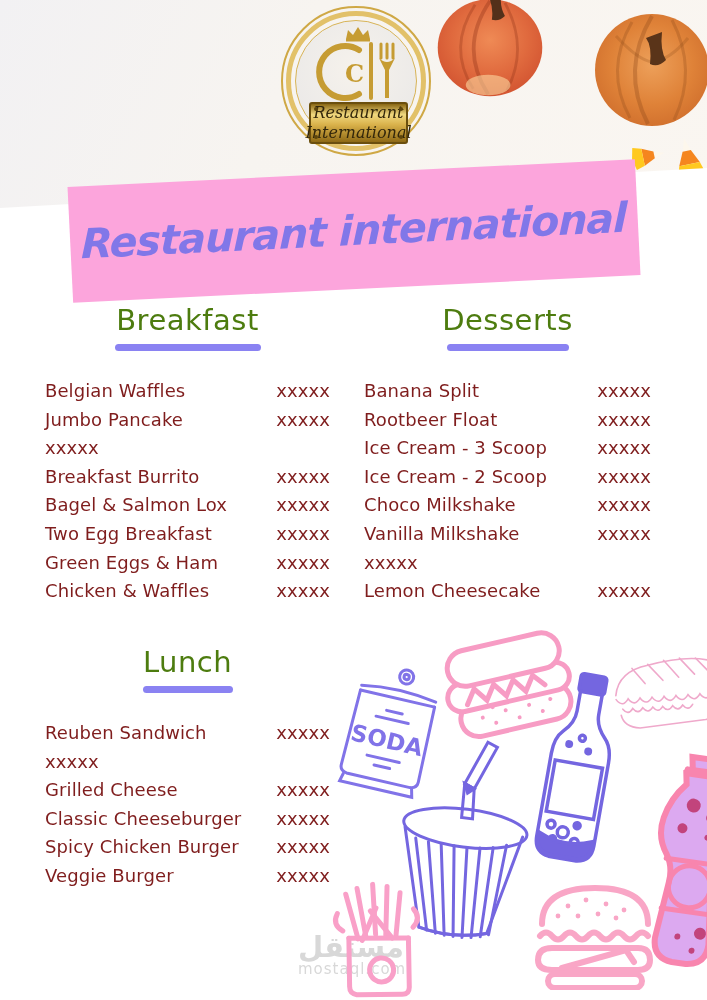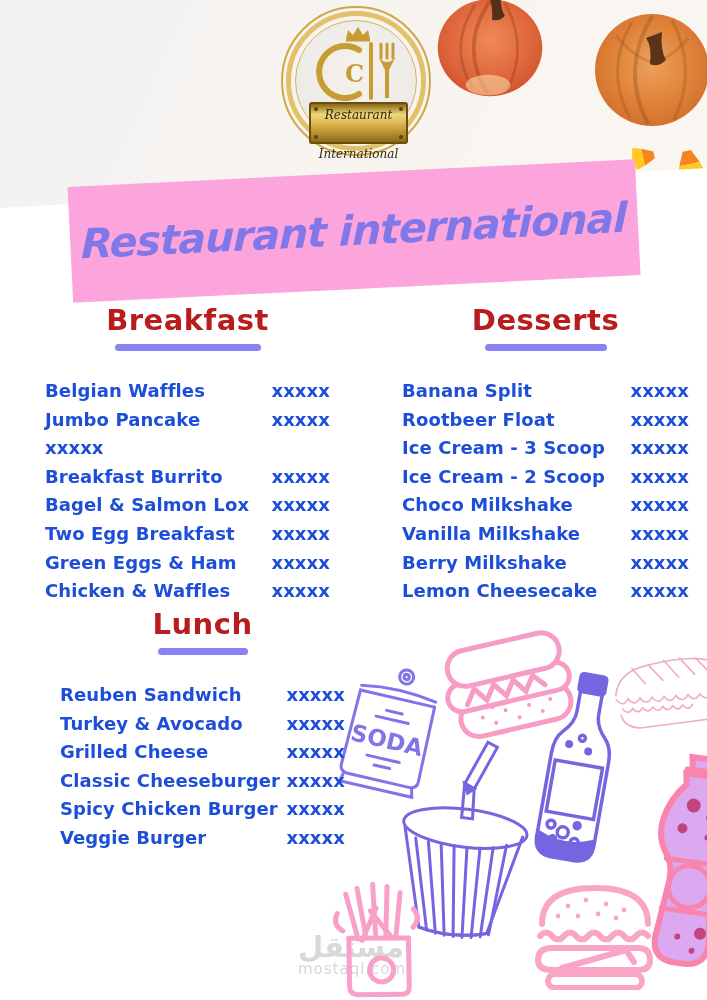--- a/index.html
+++ b/index.html
@@ -25,41 +25,41 @@
   .logo-mid{position:absolute;inset:5px;border:5px solid #e2c169;border-radius:50%;}
   .logo-inner{position:absolute;inset:14px;border:1px solid #d8b457;border-radius:50%;
               background:radial-gradient(circle at 50% 40%,#f6f2ec 0%,#eceae8 70%,#e4e2e0 100%);}
   .logo-crown{position:absolute;left:63px;top:20px;width:28px;height:16px;}
   .logo-mark{position:absolute;left:34px;top:34px;width:84px;height:62px;}
   .logo-plaque{position:absolute;left:28px;top:96px;width:95px;height:38px;
                background:linear-gradient(180deg,#8a6714 0%,#f0d87f 28%,#d9b14a 55%,#8f6a16 100%);
                border:2px solid #6b4f0e;border-radius:3px;display:flex;flex-direction:column;
                align-items:center;justify-content:center;line-height:1.25;}
   .logo-plaque span{font-family:"DejaVu Serif","Liberation Serif",serif;font-style:italic;
-                    font-size:12px;color:#33270b;margin-top:24px;}
+                    font-size:16px;color:#33270b;}
   .screw{position:absolute;width:4px;height:4px;border-radius:50%;background:#5d450c;}
   .s1{left:3px;top:3px;} .s2{right:3px;top:3px;} .s3{left:3px;bottom:3px;} .s4{right:3px;bottom:3px;}
 
   
   .banner{position:absolute;left:70px;top:173px;width:568px;height:116px;background:#fca5dc;
           transform:rotate(-2.8deg);z-index:3;display:flex;align-items:center;justify-content:center;}
   .banner-title{font-size:41px;font-weight:bold;font-style:italic;color:#8177e8;
                 letter-spacing:-1px;white-space:nowrap;transform:skewX(-4deg);}
 
   
   .section{position:absolute;z-index:4;}
   .sec-breakfast{left:45px;top:303px;width:285px;}
-  .sec-desserts{left:402px;top:303px;width:287px;}
-  .sec-lunch{left:45px;top:607px;width:285px;margin-left:15px;}
-  .section-title{font-size:29px;font-weight:bold;color:#b91c1c;text-align:center;letter-spacing:0.5px;}
+  .sec-desserts{left:364px;top:303px;width:287px;}
+  .sec-lunch{left:45px;top:645px;width:285px;}
+  .section-title{font-size:29px;font-weight:normal;color:#4d7c0f;text-align:center;letter-spacing:0.5px;}
   .underline{height:7px;background:#8a82f2;border-radius:3.5px;margin:7px auto 0;}
   .u-breakfast{width:146px;} .u-desserts{width:122px;} .u-lunch{width:90px;}
   .menu-list{margin-top:29px;display:flex;flex-direction:column;}
   .menu-row{display:flex;justify-content:space-between;align-items:baseline;height:28.6px;}
-  .item-name,.item-price{font-size:18px;font-weight:bold;color:#1d4ed8;letter-spacing:0.1px;white-space:nowrap;}
+  .item-name,.item-price{font-size:18px;font-weight:normal;color:#7f1d1d;letter-spacing:0.1px;white-space:nowrap;}
 
   
   .illus{position:absolute;}
   .i-can{left:336px;top:662px;width:102px;height:138px;transform:rotate(13deg);z-index:2;}
   .i-hotdog{left:443px;top:633px;width:132px;height:112px;transform:rotate(-13deg);z-index:2;}
   .i-bottle{left:537px;top:670px;width:82px;height:198px;transform:rotate(10deg);z-index:2;}
   .i-sandwich{left:612px;top:652px;width:112px;height:88px;transform:rotate(-4deg);z-index:2;}
   .i-shake{left:396px;top:736px;width:136px;height:206px;transform:rotate(7deg);z-index:3;}
   .i-cola{left:646px;top:750px;width:94px;height:222px;transform:rotate(8deg);z-index:2;}
   .i-fries{left:328px;top:874px;width:102px;height:126px;transform:rotate(-8deg);z-index:3;}
@@ -212,40 +212,38 @@
         </div>
       <div class="menu-row">
           <span class="item-name">Choco Milkshake</span>
           <span class="item-price">xxxxx</span>
         </div>
       <div class="menu-row">
           <span class="item-name">Vanilla Milkshake</span>
           <span class="item-price">xxxxx</span>
         </div>
       <div class="menu-row">
-          <span class="item-name">Berry Milkshake</span>
           <span class="item-price">xxxxx</span>
         </div>
       <div class="menu-row">
           <span class="item-name">Lemon Cheesecake</span>
           <span class="item-price">xxxxx</span>
         </div>
     </div>
   </div>
 
   <div class="section sec-lunch">
     <div class="section-title">Lunch</div>
     <div class="underline u-lunch"></div>
     <div class="menu-list">
       <div class="menu-row">
           <span class="item-name">Reuben Sandwich</span>
           <span class="item-price">xxxxx</span>
         </div>
       <div class="menu-row">
-          <span class="item-name">Turkey &amp; Avocado</span>
           <span class="item-price">xxxxx</span>
         </div>
       <div class="menu-row">
           <span class="item-name">Grilled Cheese</span>
           <span class="item-price">xxxxx</span>
         </div>
       <div class="menu-row">
           <span class="item-name">Classic Cheeseburger</span>
           <span class="item-price">xxxxx</span>
         </div>

